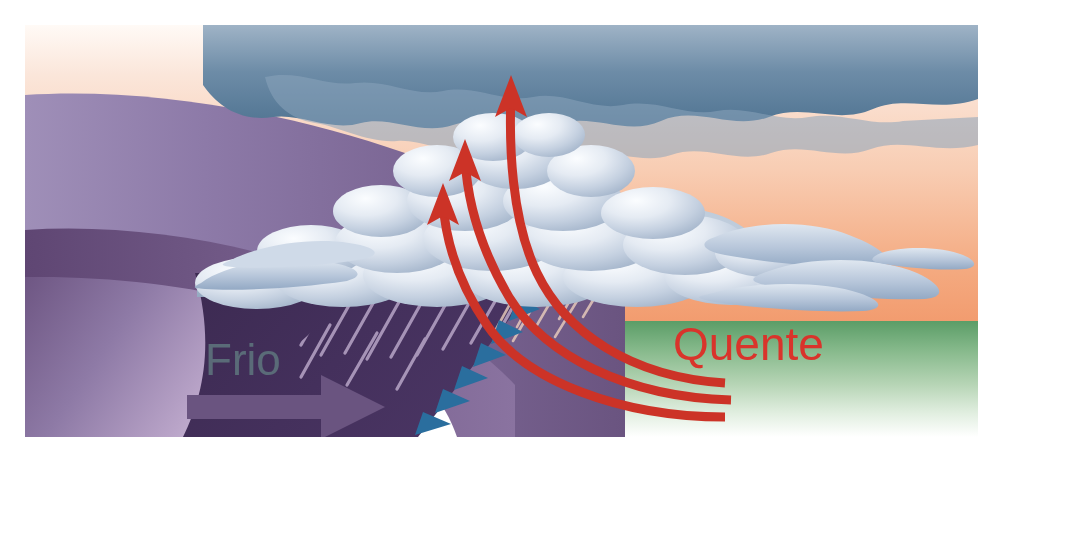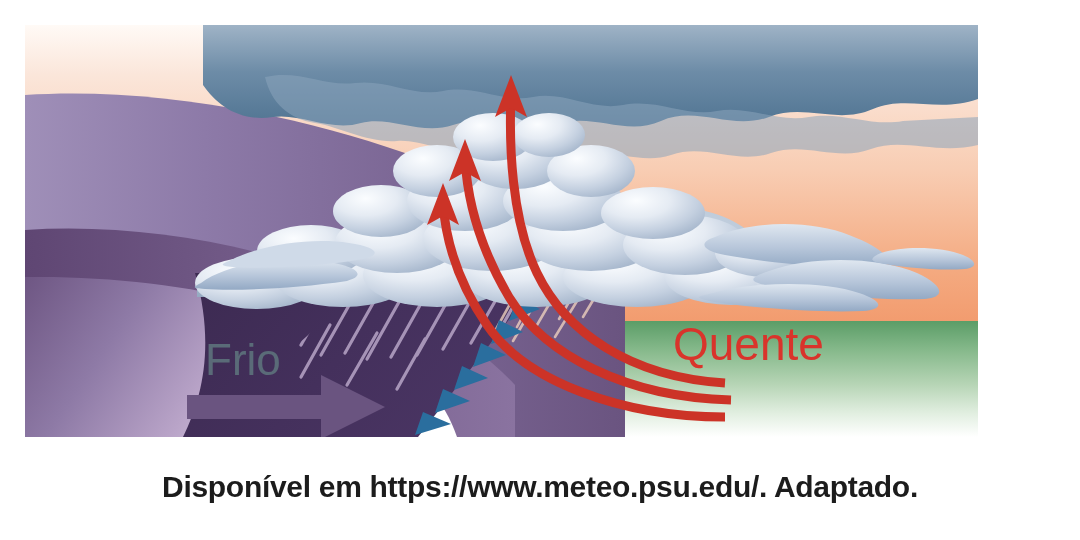--- a/index.html
+++ b/index.html
@@ -273,15 +273,14 @@
         </g>
 
         <text x="180" y="350" font-family="Liberation Sans, sans-serif" font-size="44" fill="#5a6b78">Frio</text>
 
         <text x="648" y="335" font-family="Liberation Sans, sans-serif" font-size="46" fill="#d9342b">Quente</text>
 
       </g>
     </svg>
   </div>
 
-  <div id="caption">Disponível em https://www.meteo.psu.edu/. Adaptado.</div>
 
 </div>
 
 </body></html>

